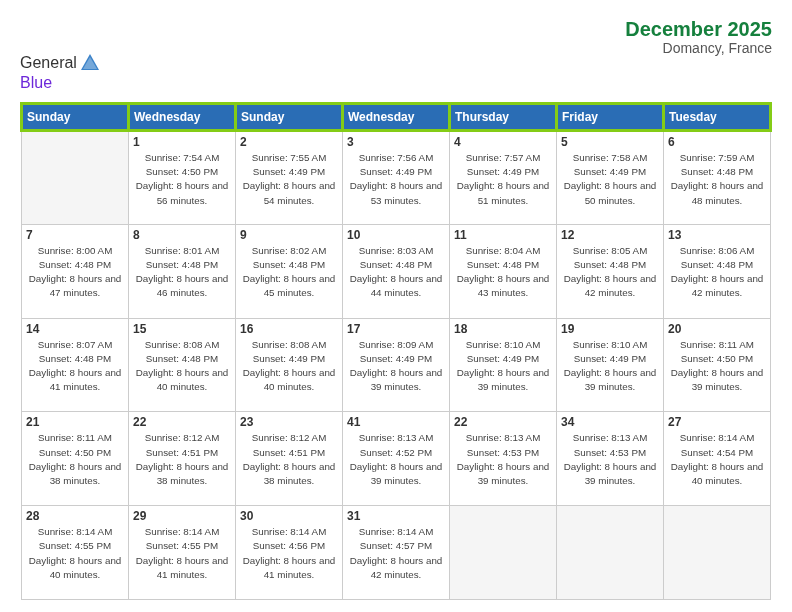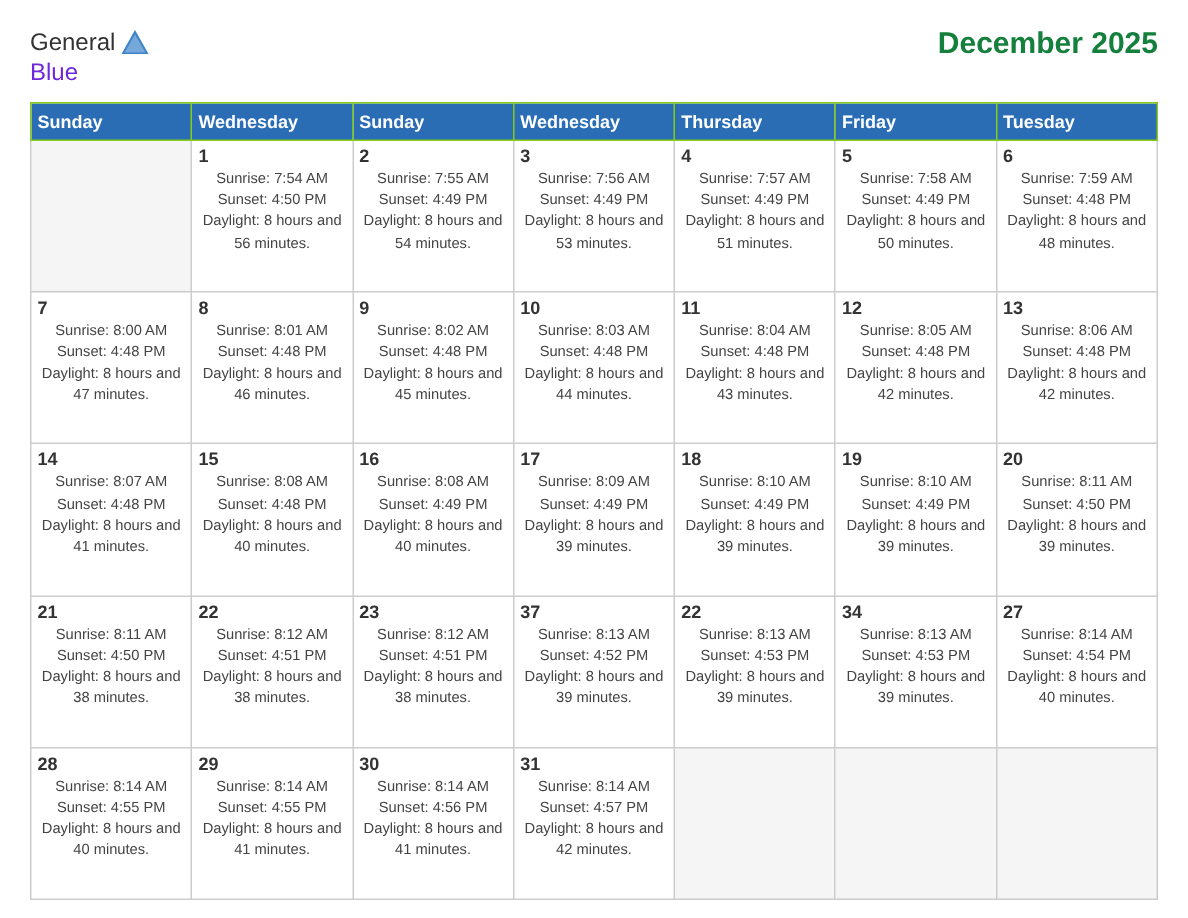--- a/index.html
+++ b/index.html
@@ -19,20 +19,21 @@
     }
     .header {
       display: flex;
       justify-content: space-between;
       align-items: flex-start;
       margin-bottom: 10px;
     }
     .logo {
       display: flex;
       align-items: center;
+      margin-top: 34px;
     }
     .logo-general { color: #333; }
     .logo-blue { color: #6d28d9; }
     .logo-icon {
       width: 22px;
       height: 22px;
       margin-left: 2px;
     }
     .title-block {
       text-align: right;
@@ -53,21 +54,21 @@
       flex: 1;
       font-size: 10.5px;
     }
     .calendar th {
       background-color: #2a6db5;
       color: #fff;
       padding: 5px 4px;
       text-align: left;
       font-size: 12px;
       font-weight: bold;
-      border: 1px solid #84cc16;
+      border: 3px solid #84cc16;
     }
     .calendar td {
       border: 1px solid #ccc;
       vertical-align: top;
       padding: 3px 4px;
       width: calc(100% / 7);
       height: 88px;
       background: #fff;
     }
     .calendar td.empty {
@@ -99,20 +100,21 @@
           <svg class="logo-icon" viewBox="0 0 22 22">
             <polygon points="11,2 20,18 2,18" fill="#1a6dc0" opacity="0.85"></polygon>
             <polygon points="11,5 18,17 4,17" fill="white" opacity="0.3"></polygon>
           </svg>
         </div>
         <div class="logo-blue">Blue</div>
       </div>
     </div>
     <div class="title-block">
       <div class="month-title">December 2025</div>
+      <div class="location">Domancy, France</div>
     </div>
   </div>
 
   <table class="calendar">
     <thead>
       <tr>
       <th>Sunday</th>
           <th>Wednesday</th>
           <th>Sunday</th>
           <th>Wednesday</th>
@@ -216,21 +218,21 @@
           </td>
           <td>
             <span class="day-num">22</span>
             <div class="day-info">Sunrise: 8:12 AM<br>Sunset: 4:51 PM<br>Daylight: 8 hours and 38 minutes.</div>
           </td>
           <td>
             <span class="day-num">23</span>
             <div class="day-info">Sunrise: 8:12 AM<br>Sunset: 4:51 PM<br>Daylight: 8 hours and 38 minutes.</div>
           </td>
           <td>
-            <span class="day-num">37</span>
+            <span class="day-num">41</span>
             <div class="day-info">Sunrise: 8:13 AM<br>Sunset: 4:52 PM<br>Daylight: 8 hours and 39 minutes.</div>
           </td>
           <td>
             <span class="day-num">22</span>
             <div class="day-info">Sunrise: 8:13 AM<br>Sunset: 4:53 PM<br>Daylight: 8 hours and 39 minutes.</div>
           </td>
           <td>
             <span class="day-num">34</span>
             <div class="day-info">Sunrise: 8:13 AM<br>Sunset: 4:53 PM<br>Daylight: 8 hours and 39 minutes.</div>
           </td>

